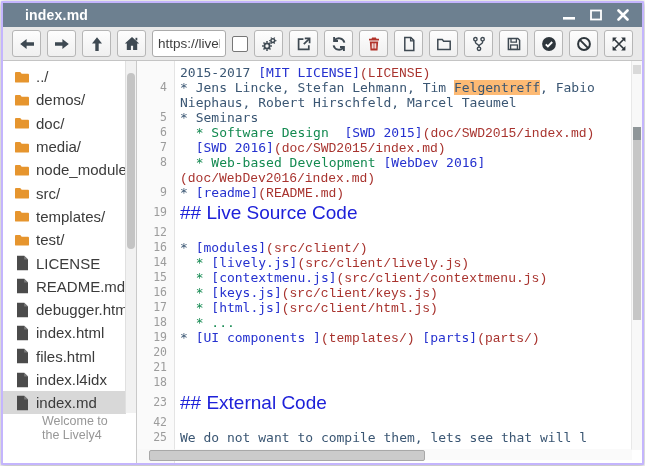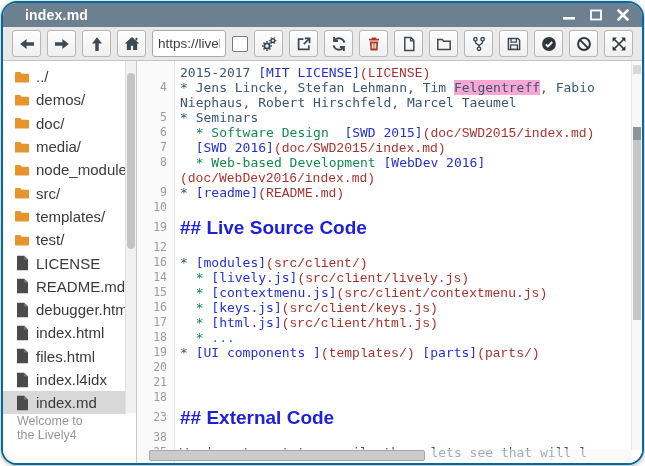--- a/index.html
+++ b/index.html
@@ -1,17 +1,17 @@
 <!DOCTYPE html>
 <html style="--titlebar: #6d8090; --trash: #b2342b; --selected: #d8d8d8; --c-v2: #3a5673; --c-v3: #148a51; --c-link: #2531cf; --c-url: #a8332e; --c-h2: #1e21d9;"><head>
 <meta charset="utf-8">
 <style>
   html,body{margin:0;padding:0;background:#fff;}
   body{width:645px;height:466px;position:relative;font-family:"Liberation Sans",sans-serif;-webkit-font-smoothing:antialiased;}
-  .window{position:absolute;left:1px;top:1px;width:639px;height:460px;border:2px solid #0369a1;border-radius:16px;overflow:hidden;background:#fff;box-shadow:0 1px 5px rgba(0,0,0,.35);}
+  .window{position:absolute;left:1px;top:1px;width:639px;height:460px;border:2px solid #c4b5fd;border-radius:1px;overflow:hidden;background:#fff;box-shadow:0 1px 5px rgba(0,0,0,.35);}
 
   
   .titlebar{height:24px;background:var(--titlebar,#6d8090);display:flex;align-items:center;color:#fff;}
   .menu-btn{margin-left:11px;display:flex;align-items:center;cursor:pointer;}
   .title{margin-left:11px;font-weight:bold;font-size:14px;letter-spacing:.2px;}
   .win-controls{margin-left:auto;display:flex;gap:15px;margin-right:13px;align-items:center;}
   .win-controls>span{display:flex;align-items:center;cursor:pointer;}
 
   
   .toolbar{height:33px;background:#e9e9e9;border-bottom:1px solid #c4c4c4;display:flex;align-items:center;padding-left:9px;gap:6px;}
@@ -25,38 +25,38 @@
 
   
   .main{display:flex;height:calc(100% - 58px);}
 
   
   .sidebar{width:133px;flex-shrink:0;position:relative;border-right:1px solid #c9c9c9;background:#fff;overflow:hidden;}
   .file-list{padding-top:4px;width:123px;overflow:hidden;}
   .sitem{height:23.3px;display:flex;align-items:center;padding-left:11px;gap:6px;font-size:15px;color:#3b3b3b;cursor:pointer;}
   .sitem.selected{background:var(--selected,#d8d8d8);}
   .slabel{white-space:nowrap;overflow:hidden;flex:1;}
-  .snote{color:#979797;font-size:12.5px;line-height:14px;padding-left:14px;white-space:nowrap;}
+  .snote{color:#979797;font-size:12.5px;line-height:14px;padding-left:39px;white-space:nowrap;}
   .side-scroll{position:absolute;right:0;top:0;width:10px;height:352px;background:#f1f1f1;border-left:1px solid #e0e0e0;}
   .side-thumb{position:absolute;left:1px;top:12px;width:8px;height:176px;background:#c4c4c4;border-radius:4px;}
 
   
   .editor{flex:1;position:relative;background:#fff;font-family:"DejaVu Sans Mono","Liberation Mono",monospace;font-size:13px;overflow:hidden;}
   .gutterbg{position:absolute;left:0;top:0;bottom:0;width:37px;background:#fafafa;border-right:1px solid #e4e4e4;}
   .lines{position:absolute;left:0;top:0;right:10px;padding-top:4px;}
   .line{display:flex;height:15px;line-height:15px;}
   .line.h{height:25px;line-height:25px;}
   .ln{width:30px;text-align:right;padding-right:8px;color:#9c9c9c;font-size:11.5px;flex-shrink:0;font-family:"DejaVu Sans Mono","Liberation Mono",monospace;}
   .code{white-space:pre;padding-left:5px;overflow:hidden;flex:1;}
   .c-v2{color:var(--c-v2,#3a5673);margin-top:12px;}
   .c-v3{color:var(--c-v3,#148a51);}
   .c-link{color:var(--c-link,#2531cf);}
   .c-url{color:var(--c-url,#a8332e);font-family:Liberation Mono, monospace;}
-  .c-h2{color:var(--c-h2,#1e21d9);font-family:"Liberation Sans",sans-serif;font-weight:bold;font-size:19px;text-align:right;}
-  .hl{background:#f9a8d4;}
+  .c-h2{color:var(--c-h2,#1e21d9);font-family:"Liberation Sans",sans-serif;font-weight:normal;font-size:19px;text-align:right;}
+  .hl{background:#fdba74;}
   .vscroll{position:absolute;right:0;top:0;bottom:13px;width:10px;background:#f8f8f8;border-left:1px solid #e8e8e8;}
   .vmark{position:absolute;left:1px;top:4px;width:8px;height:9px;background:#d9d9d9;}
   .vthumb-dark{position:absolute;left:1px;top:66px;width:8px;height:13px;background:#8f9699;}
   .vthumb{position:absolute;left:1px;top:79px;width:8px;height:180px;background:#c6c6c6;}
   .hscroll{position:absolute;left:0;right:10px;bottom:3px;height:11px;background:rgba(246,246,246,.55);}
   .hthumb{position:absolute;left:12px;top:1px;width:274px;height:9px;background:#cbcbcb;border:1px solid #a8a8a8;border-radius:2px;}
 </style>
 </head>
 <body>
 
@@ -399,24 +399,20 @@
             <div class="code"><span class="c-v3">  * Web-based Development </span><span class="c-link">[WebDev 2016]</span></div>
           </div>
           <div class="line">
             <div class="ln"></div>
             <div class="code"><span class="c-url">(doc/WebDev2016/index.md)</span></div>
           </div>
           <div class="line">
             <div class="ln">9</div>
             <div class="code"><span class="c-v2">* </span><span class="c-link">[readme]</span><span class="c-url">(README.md)</span></div>
           </div>
-          <div class="line">
-            <div class="ln">10</div>
-            <div class="code"></div>
-          </div>
           <div class="line h">
             <div class="ln">19</div>
             <div class="code"><span class="c-h2">## Live Source Code</span></div>
           </div>
           <div class="line">
             <div class="ln">12</div>
             <div class="code"></div>
           </div>
           <div class="line">
             <div class="ln">16</div>
@@ -456,21 +452,21 @@
           </div>
           <div class="line">
             <div class="ln">18</div>
             <div class="code"></div>
           </div>
           <div class="line h">
             <div class="ln">23</div>
             <div class="code"><span class="c-h2">## External Code</span></div>
           </div>
           <div class="line">
-            <div class="ln">38</div>
+            <div class="ln">42</div>
             <div class="code"></div>
           </div>
           <div class="line">
             <div class="ln">25</div>
             <div class="code"><span class="c-v2">We do not want to compile them, lets see that will l</span></div>
           </div>
         </div>
       <div class="vscroll">
         <div class="vmark"></div>
         <div class="vthumb-dark"></div>

